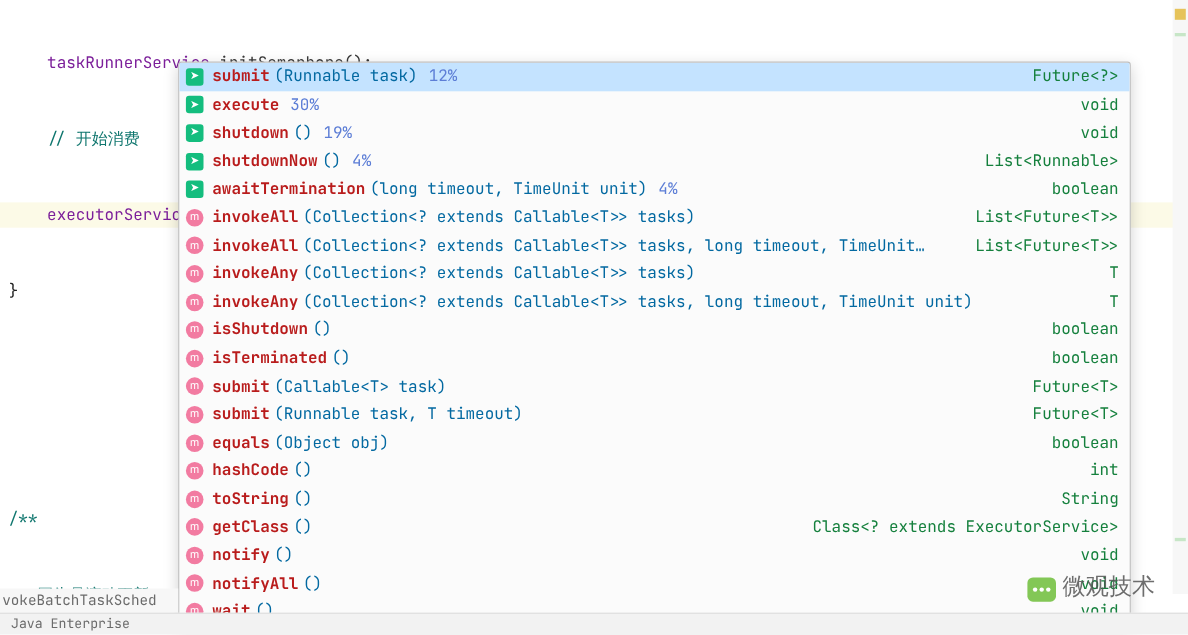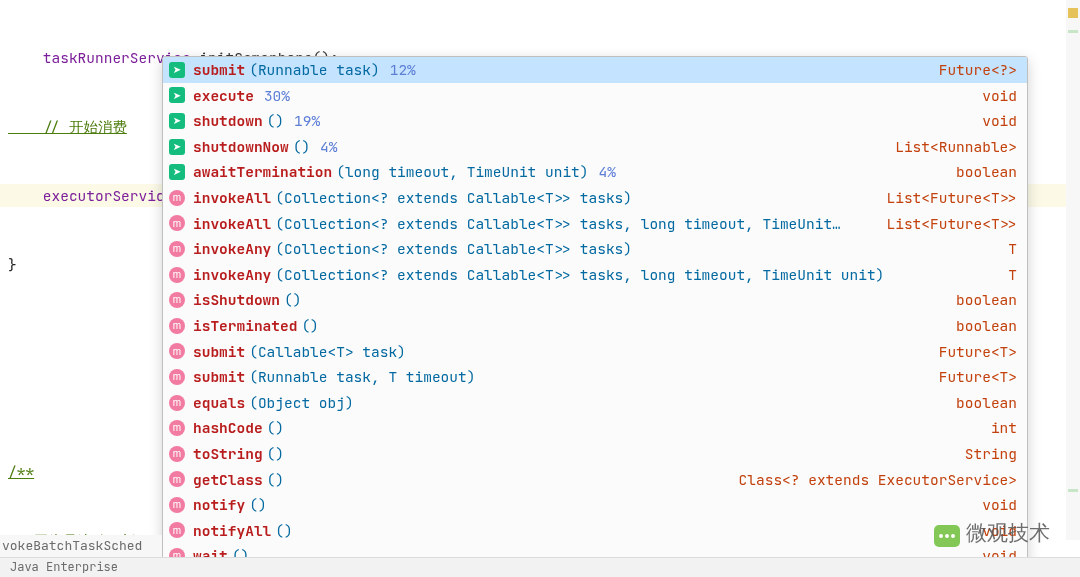--- a/index.html
+++ b/index.html
@@ -25,21 +25,21 @@
   .code-line {
     height: 23px;
     line-height: 23px;
     padding-left: 8px;
   }
   .hl-line {
     background: #fcfae7;
   }
   .c-meth { color: #393939; }
   .c-fld  { color: #7c1f9a; }
-  .c-cmt  { color: #4d7c0f; font-style: normal; text-decoration: underline; }
+  .c-cmt  { color: #0f766e; font-style: normal; }
   .c-hl   { background: #5ccf89; color: #1a1a1a; }
   .caret {
     display:inline-block; width:2px; height:18px; background:#000; vertical-align:middle; margin-right:-2px;
   }
 
   
   .popup {
     position: absolute;
     left: 162px;
     top: 56px;
@@ -73,21 +73,21 @@
     color: #fff;
     flex: 0 0 16px;
     margin-right: 4px;
     font-family: sans-serif;
   }
   .icon.arrow { background: #14bd7e; border-radius: 3px; }
   .icon.m     { background: #f27ba1; }
   .pname  { color: #b91c1c; font-weight: bold; }
   .pparam { color: #0369a1; }
   .ppct   { color: #5d7ed6; margin-left: 6px; }
-  .pret   { margin-left: auto; color: #c2410c; text-align: right; }
+  .pret   { margin-left: auto; color: #15803d; text-align: right; }
 
   .status-strip {
     position:absolute; left:0; bottom:20px; height:22px; line-height:22px;
     padding-left:2px; color:#6b6b6b; font-size:13px; background:#f7f7f7; width:160px;
   }
   .tool-strip {
     position:absolute; left:0; bottom:0; height:19px; line-height:19px; width:100%;
     background:#f2f2f2; border-top:1px solid #dcdcdc; color:#6b6b6b; font-size:12px; padding-left:10px;
   }
   .right-stripe {

